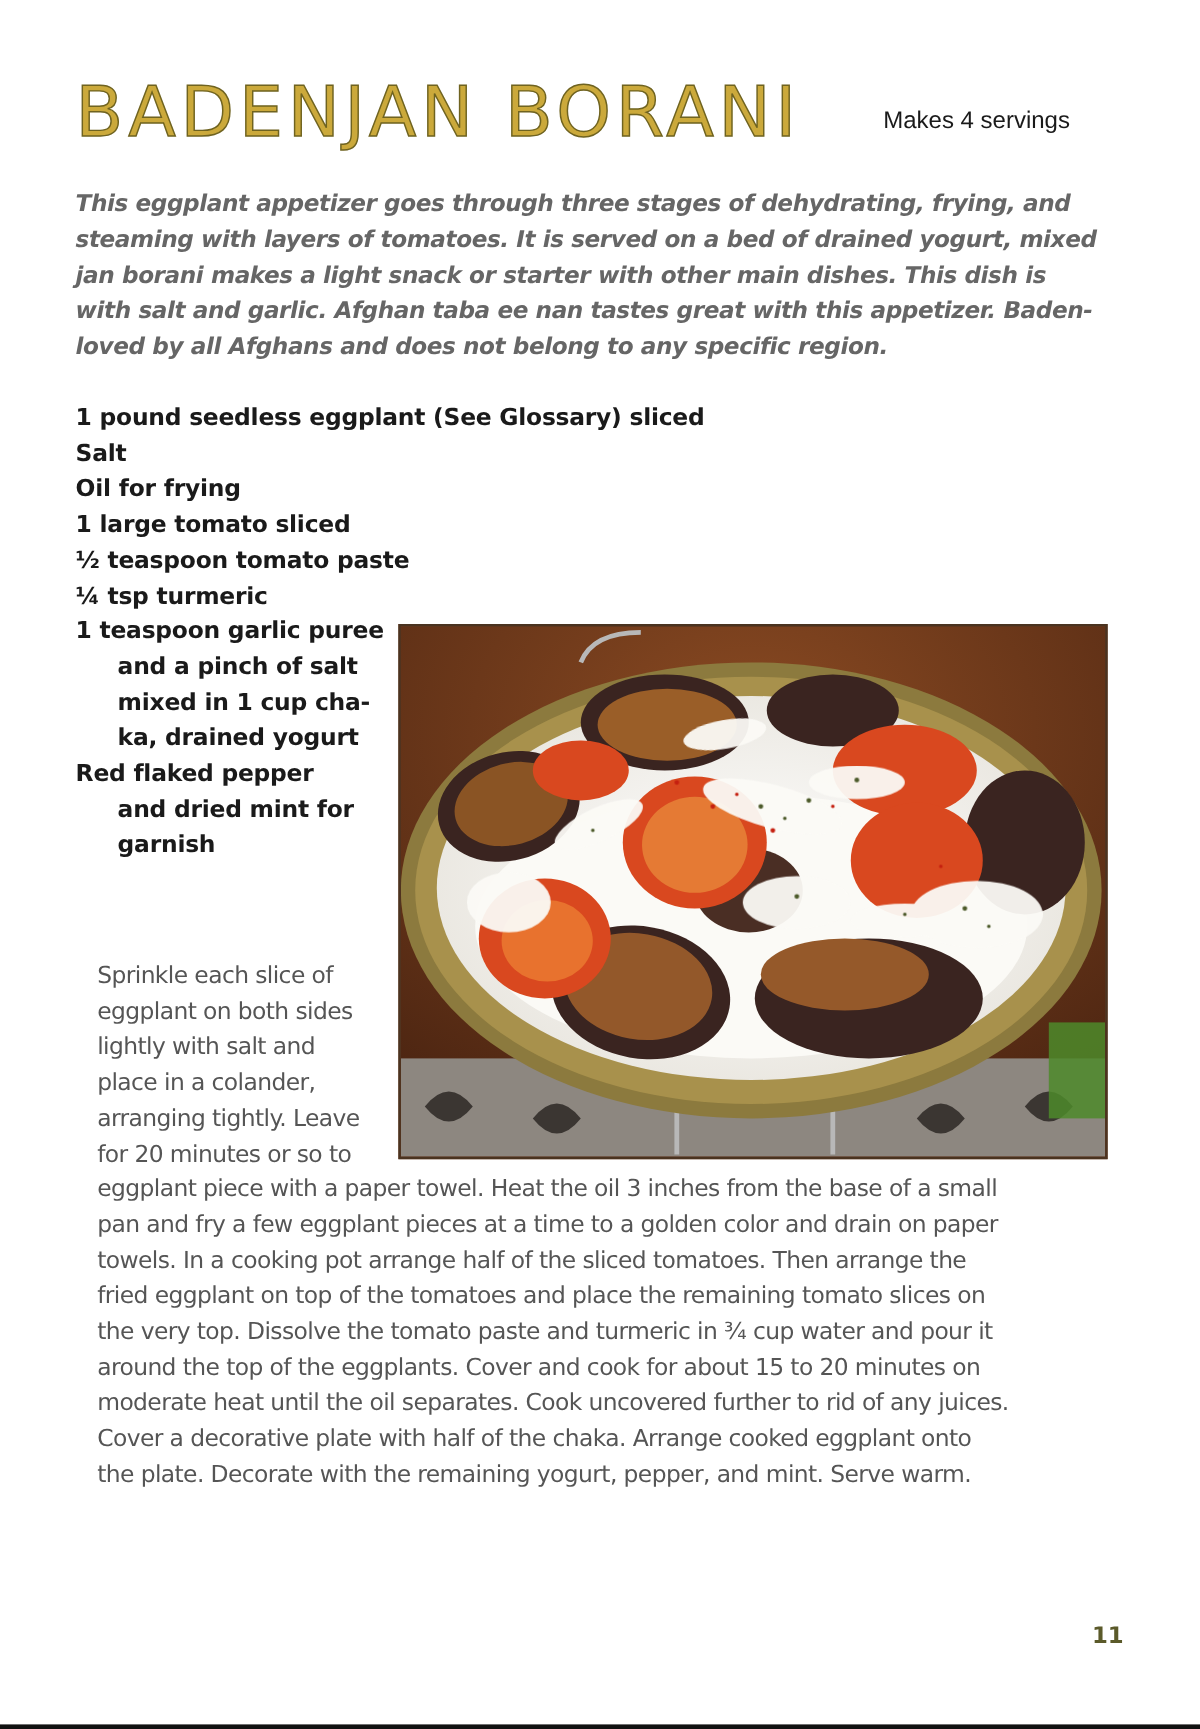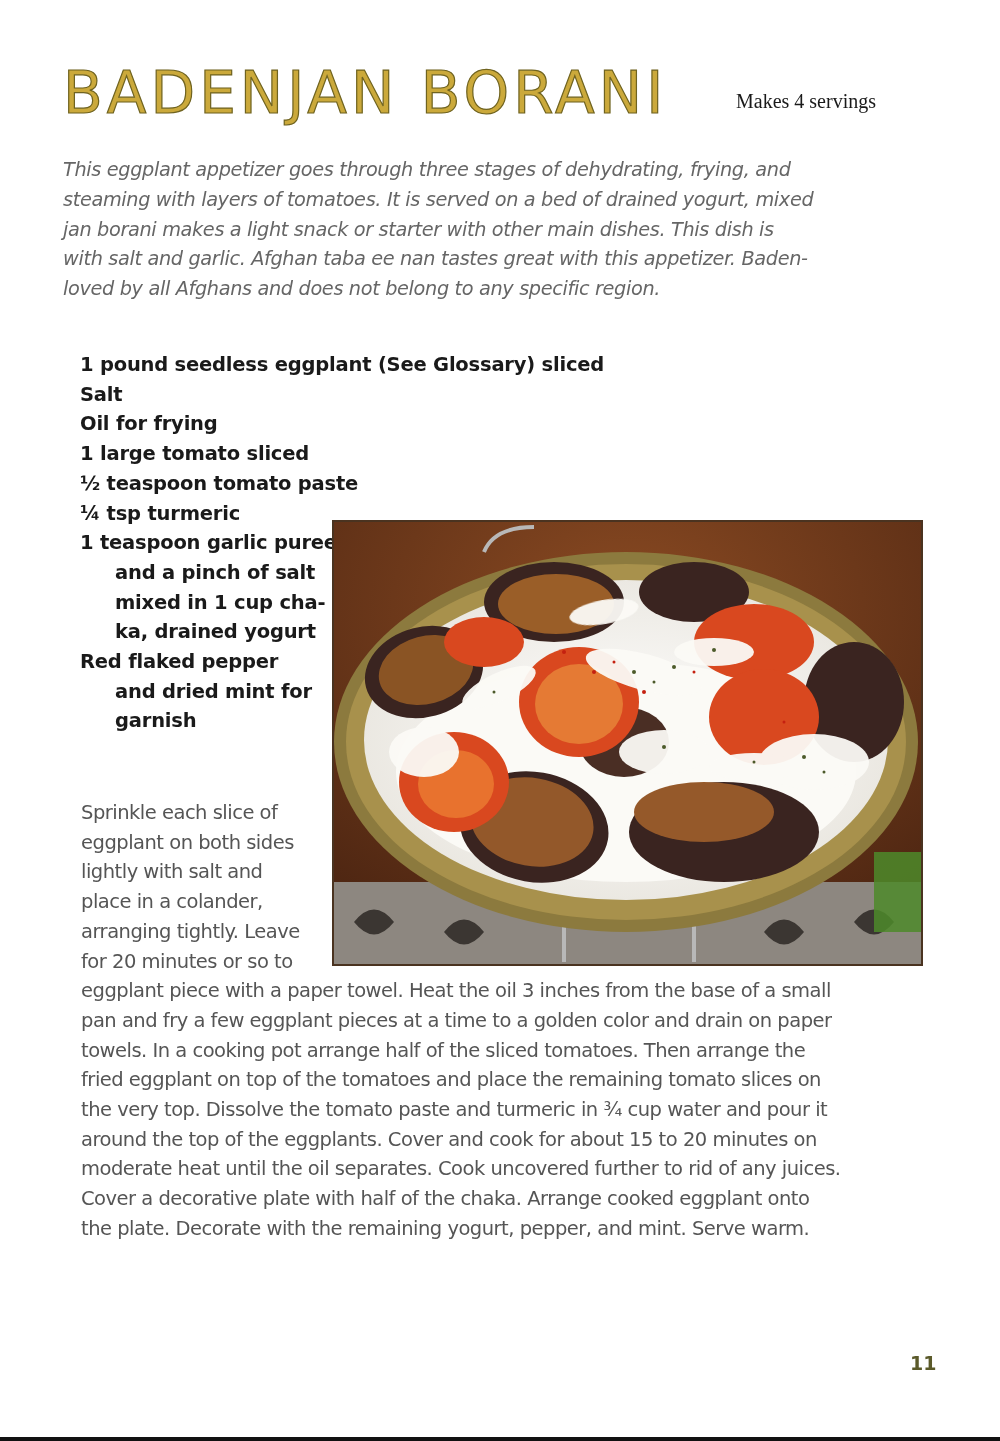--- a/index.html
+++ b/index.html
@@ -11,30 +11,30 @@
   .title-row { position: absolute; left: 63px; top: 62px; width: 880px; height: 62px; }
   .title {
     position: absolute; left: 0; top: 0;
     font-family: "DejaVu Sans", sans-serif; font-weight: normal;
     font-size: 58px; letter-spacing: 4px; line-height: 62px;
     color: #cba93b; -webkit-text-stroke: 1.2px #6f6320;
     white-space: nowrap;
   }
   .servings {
     position: absolute; left: 673px; top: 28px;
-    font-family: Liberation Serif, serif; font-size: 20px; color: #1a1a1a; white-space: nowrap;
+    font-family: Liberation Sans, sans-serif; font-size: 20px; color: #1a1a1a; white-space: nowrap;
   }
   .intro {
     position: absolute; left: 63px; top: 155px; width: 880px;
     font-family: "DejaVu Sans", sans-serif; font-style: italic; font-size: 19.3px;
-    line-height: 29.8px; color: #666666; margin: 0; letter-spacing: -0.35px;
+    line-height: 29.8px; color: #666666; margin: 0; letter-spacing: -0.35px; font-weight: bold;
   }
   .intro span { display: block; white-space: nowrap; }
   .ingredients {
-    position: absolute; left: 63px; top: 333px; margin: 17px; padding: 0; list-style: none;
+    position: absolute; left: 63px; top: 333px; margin: 0; padding: 0; list-style: none;
     font-family: "DejaVu Sans", sans-serif; font-weight: bold; font-size: 19.5px;
     line-height: 29.7px; color: #1a1a1a; letter-spacing: -0.2px;
   }
   .ingredients li span { display: block; white-space: nowrap; }
   .ingredients li span.cont { padding-left: 35px; }
   .photo {
     position: absolute; left: 332px; top: 520px; width: 587px; height: 442px;
     border: 2px solid #4a3320; overflow: hidden; background: #6b3a1e;
   }
   .method {

